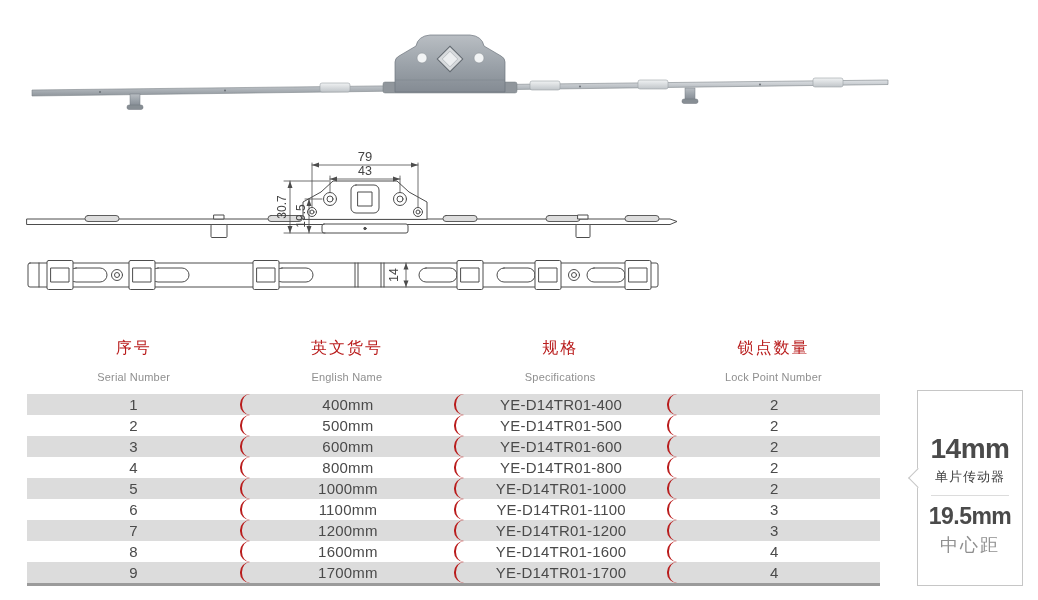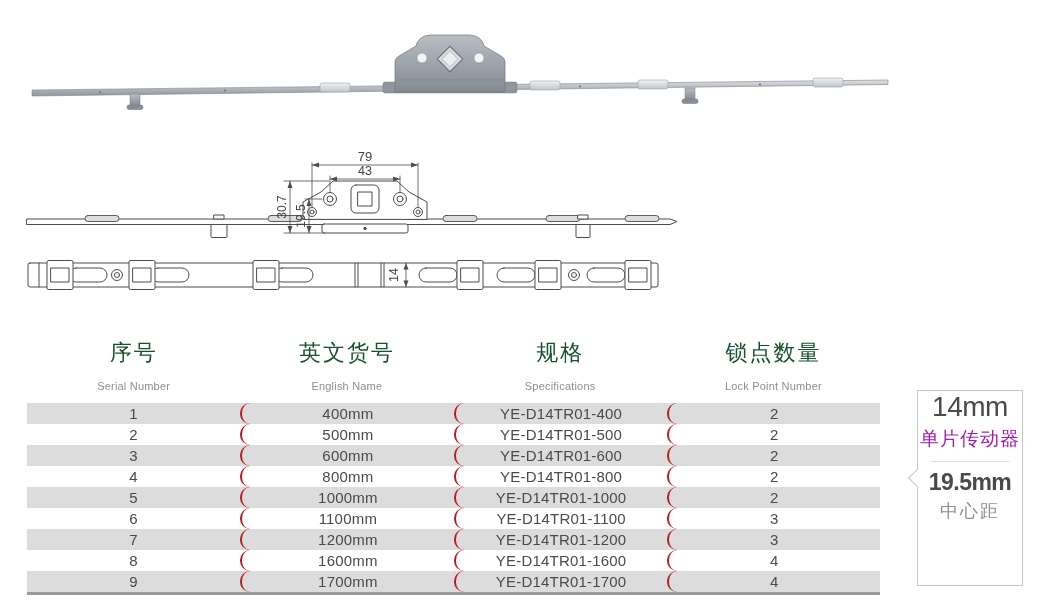--- a/index.html
+++ b/index.html
@@ -5,42 +5,42 @@
   html,body { margin:0; padding:0; background:#ffffff; }
   .page {
     position:relative; width:1038px; height:600px; background:#ffffff;
     font-family:"Liberation Sans", sans-serif; overflow:hidden;
   }
   svg text { font-family:"Liberation Sans", sans-serif; fill:#444; }
 
   
   .spec-table { position:absolute; left:27px; top:338px; width:853px; }
   .thead { display:grid; grid-template-columns:repeat(4,1fr); text-align:center; margin-bottom:11px; }
-  .th .cn { font-size:22px; color:#14532d; letter-spacing:2px; }
+  .th .cn { font-size:16px; color:#b91c1c; letter-spacing:2px; }
   .th .en { font-size:11px; color:#8f8f8f; margin-top:12px; letter-spacing:0.2px; }
   .tbody { border-bottom:3px solid #9b9b9b; }
   .tr { display:grid; grid-template-columns:repeat(4,1fr); }
   .tr:nth-child(odd) { background:#dcdcdc; }
   .td {
     height:21px; line-height:21px; text-align:center;
     font-size:15px; color:#4a4a4a; letter-spacing:0.2px;
   }
   .td + .td { border-left:2px solid #b91c1c;border-radius:10px; }
 
   
   .callout {
     position:absolute; left:917px; top:390px; width:104px; height:194px;
     border:1px solid #c6c6c6; background:#fff; text-align:center;
   }
   .callout .arrow {
     position:absolute; left:-7.5px; top:80px; width:13px; height:13px; background:#fff;
     border-left:1px solid #c6c6c6; border-bottom:1px solid #c6c6c6; transform:rotate(45deg);
   }
-  .callout .v1 { font-size:28px; color:#4a4a4a; letter-spacing:-0.5px; }
-  .callout .l1 { font-size:19px; color:#a21caf; margin-top:3px; letter-spacing:1px; }
+  .callout .v1 { margin-top:42px; font-size:28px; color:#4a4a4a; letter-spacing:-0.5px;font-weight:bold; }
+  .callout .l1 { font-size:13px; color:#404040; margin-top:3px; letter-spacing:1px; }
   .callout .divider { border:none; border-top:1px solid #dcdcdc; margin:9px 13px 7px 13px; }
   .callout .v2 { font-size:23px; color:#4a4a4a; letter-spacing:-0.5px;font-weight:bold; }
   .callout .l2 { font-size:18px; color:#8f8f8f; margin-top:3px; letter-spacing:2px; }
 
   .abs { position:absolute; }
 </style>
 </head>
 <body>
 
 <div class="page">

